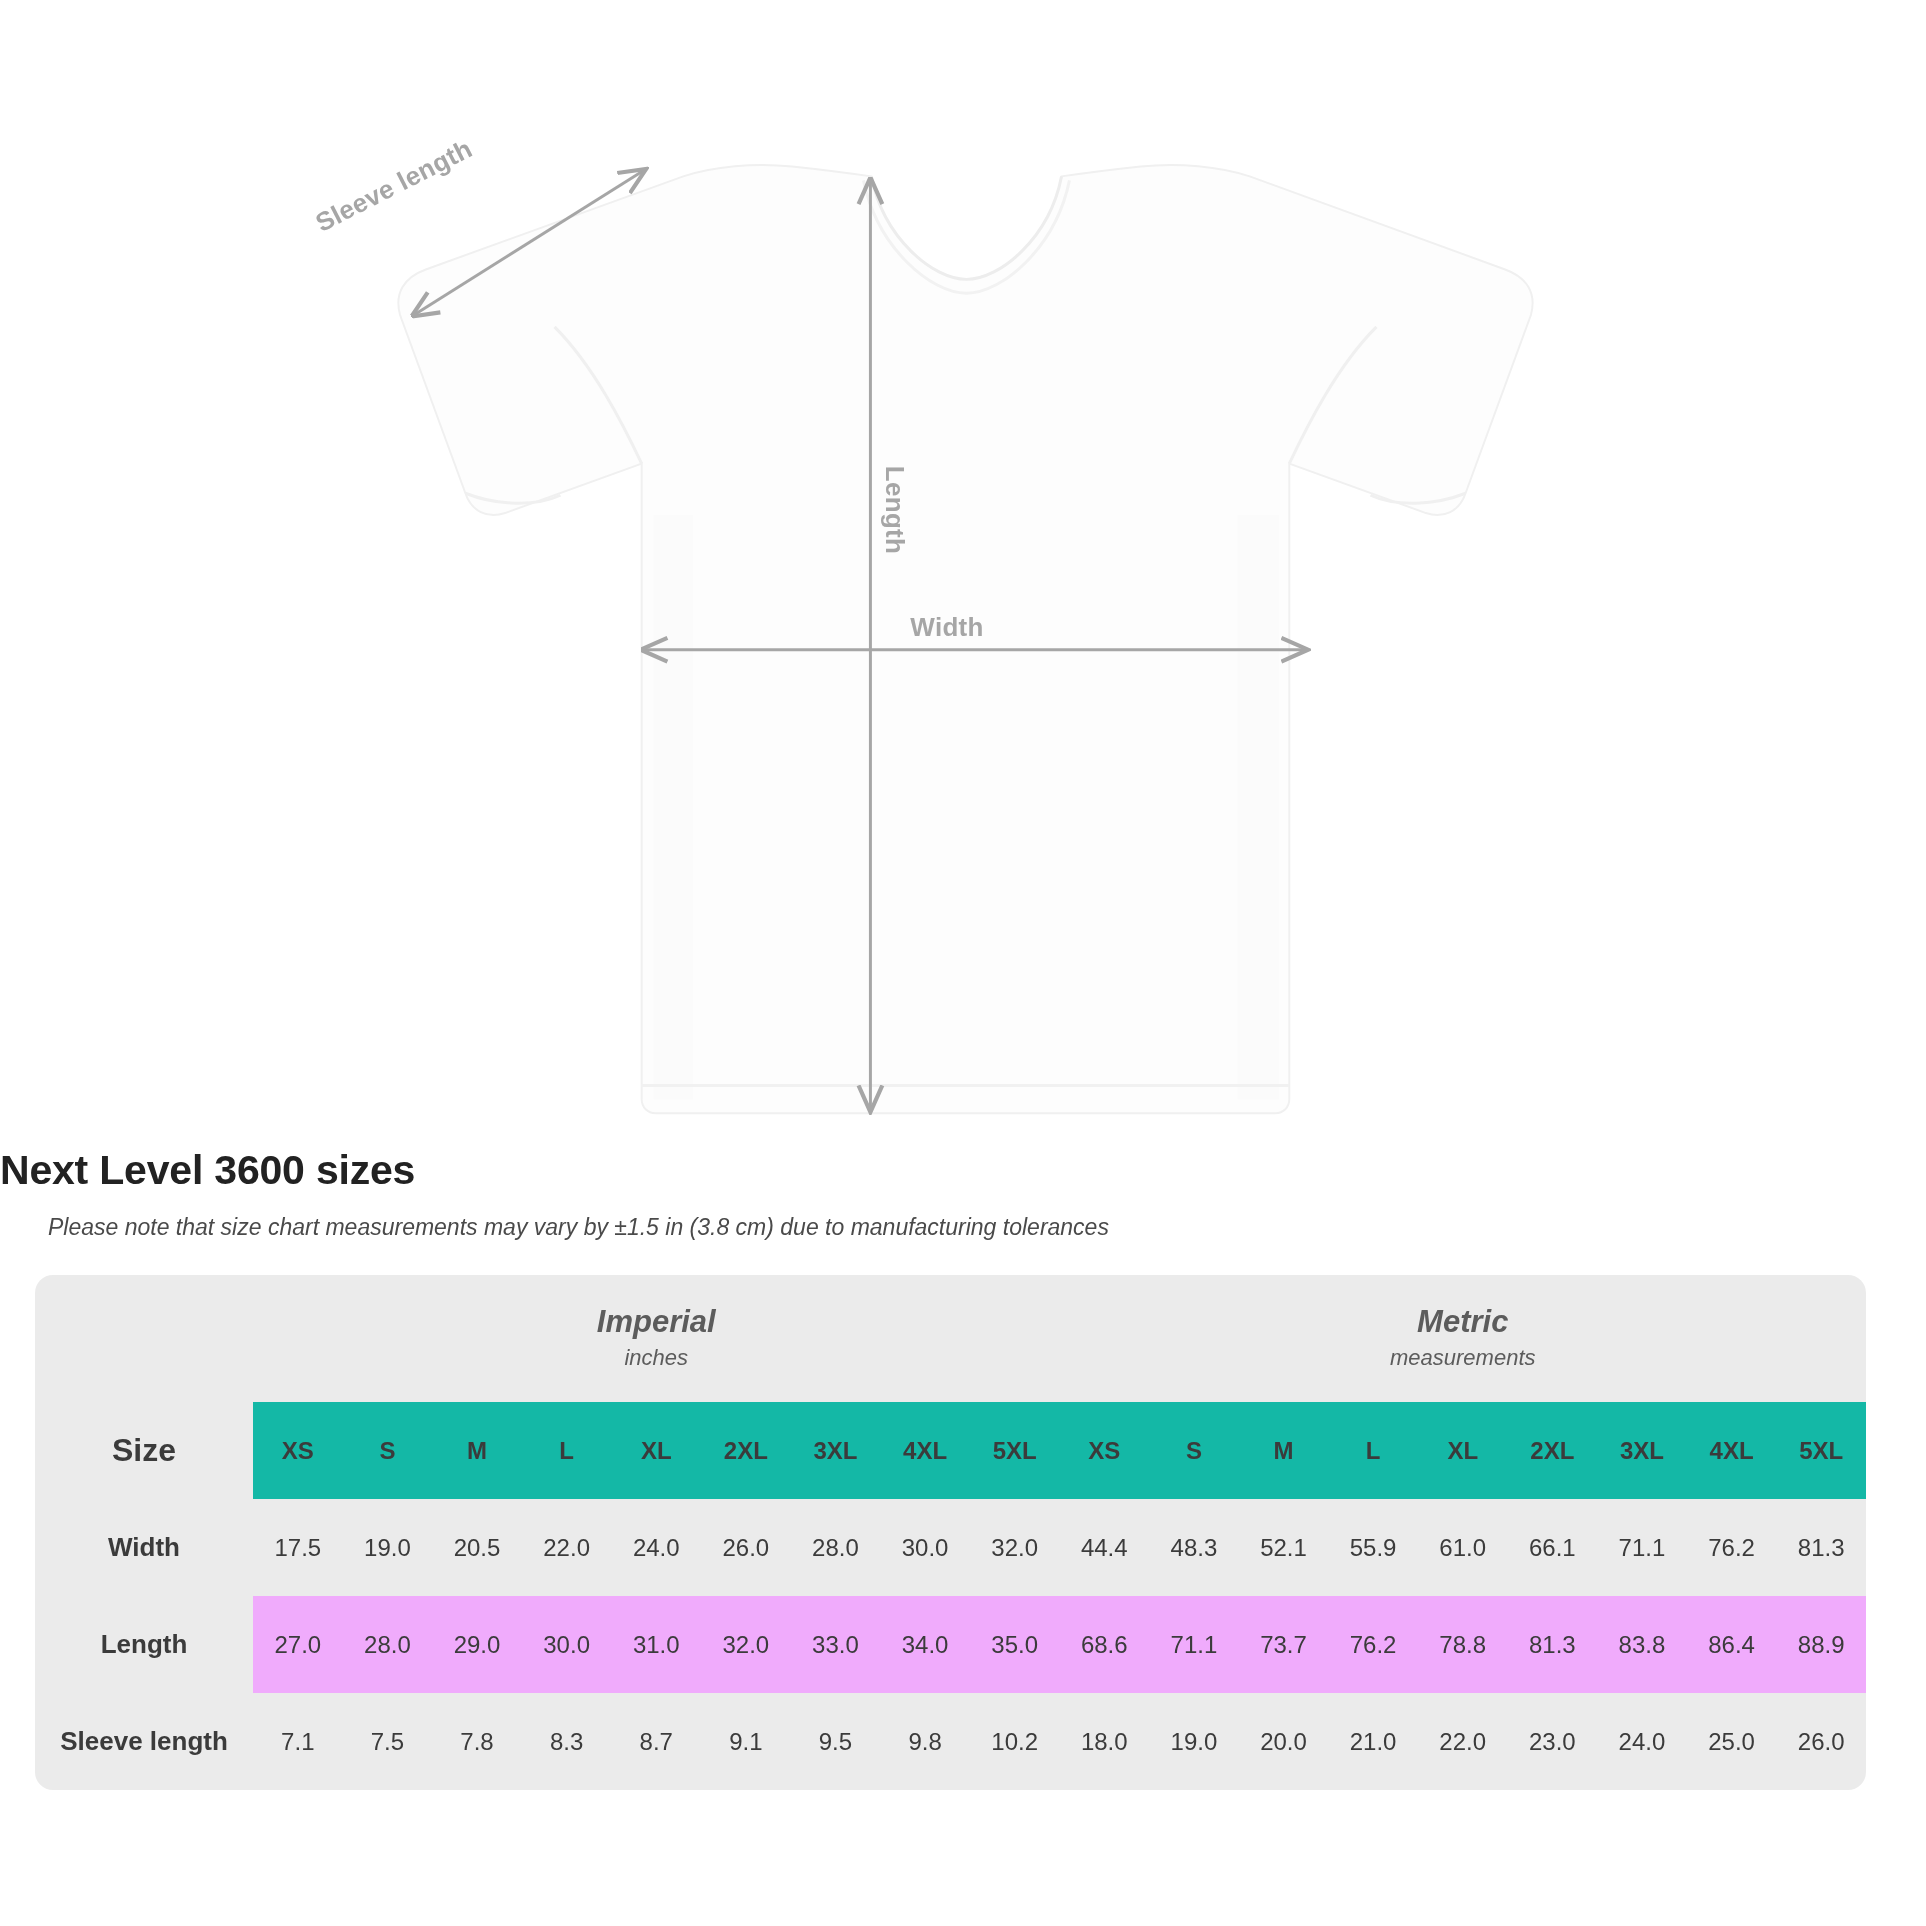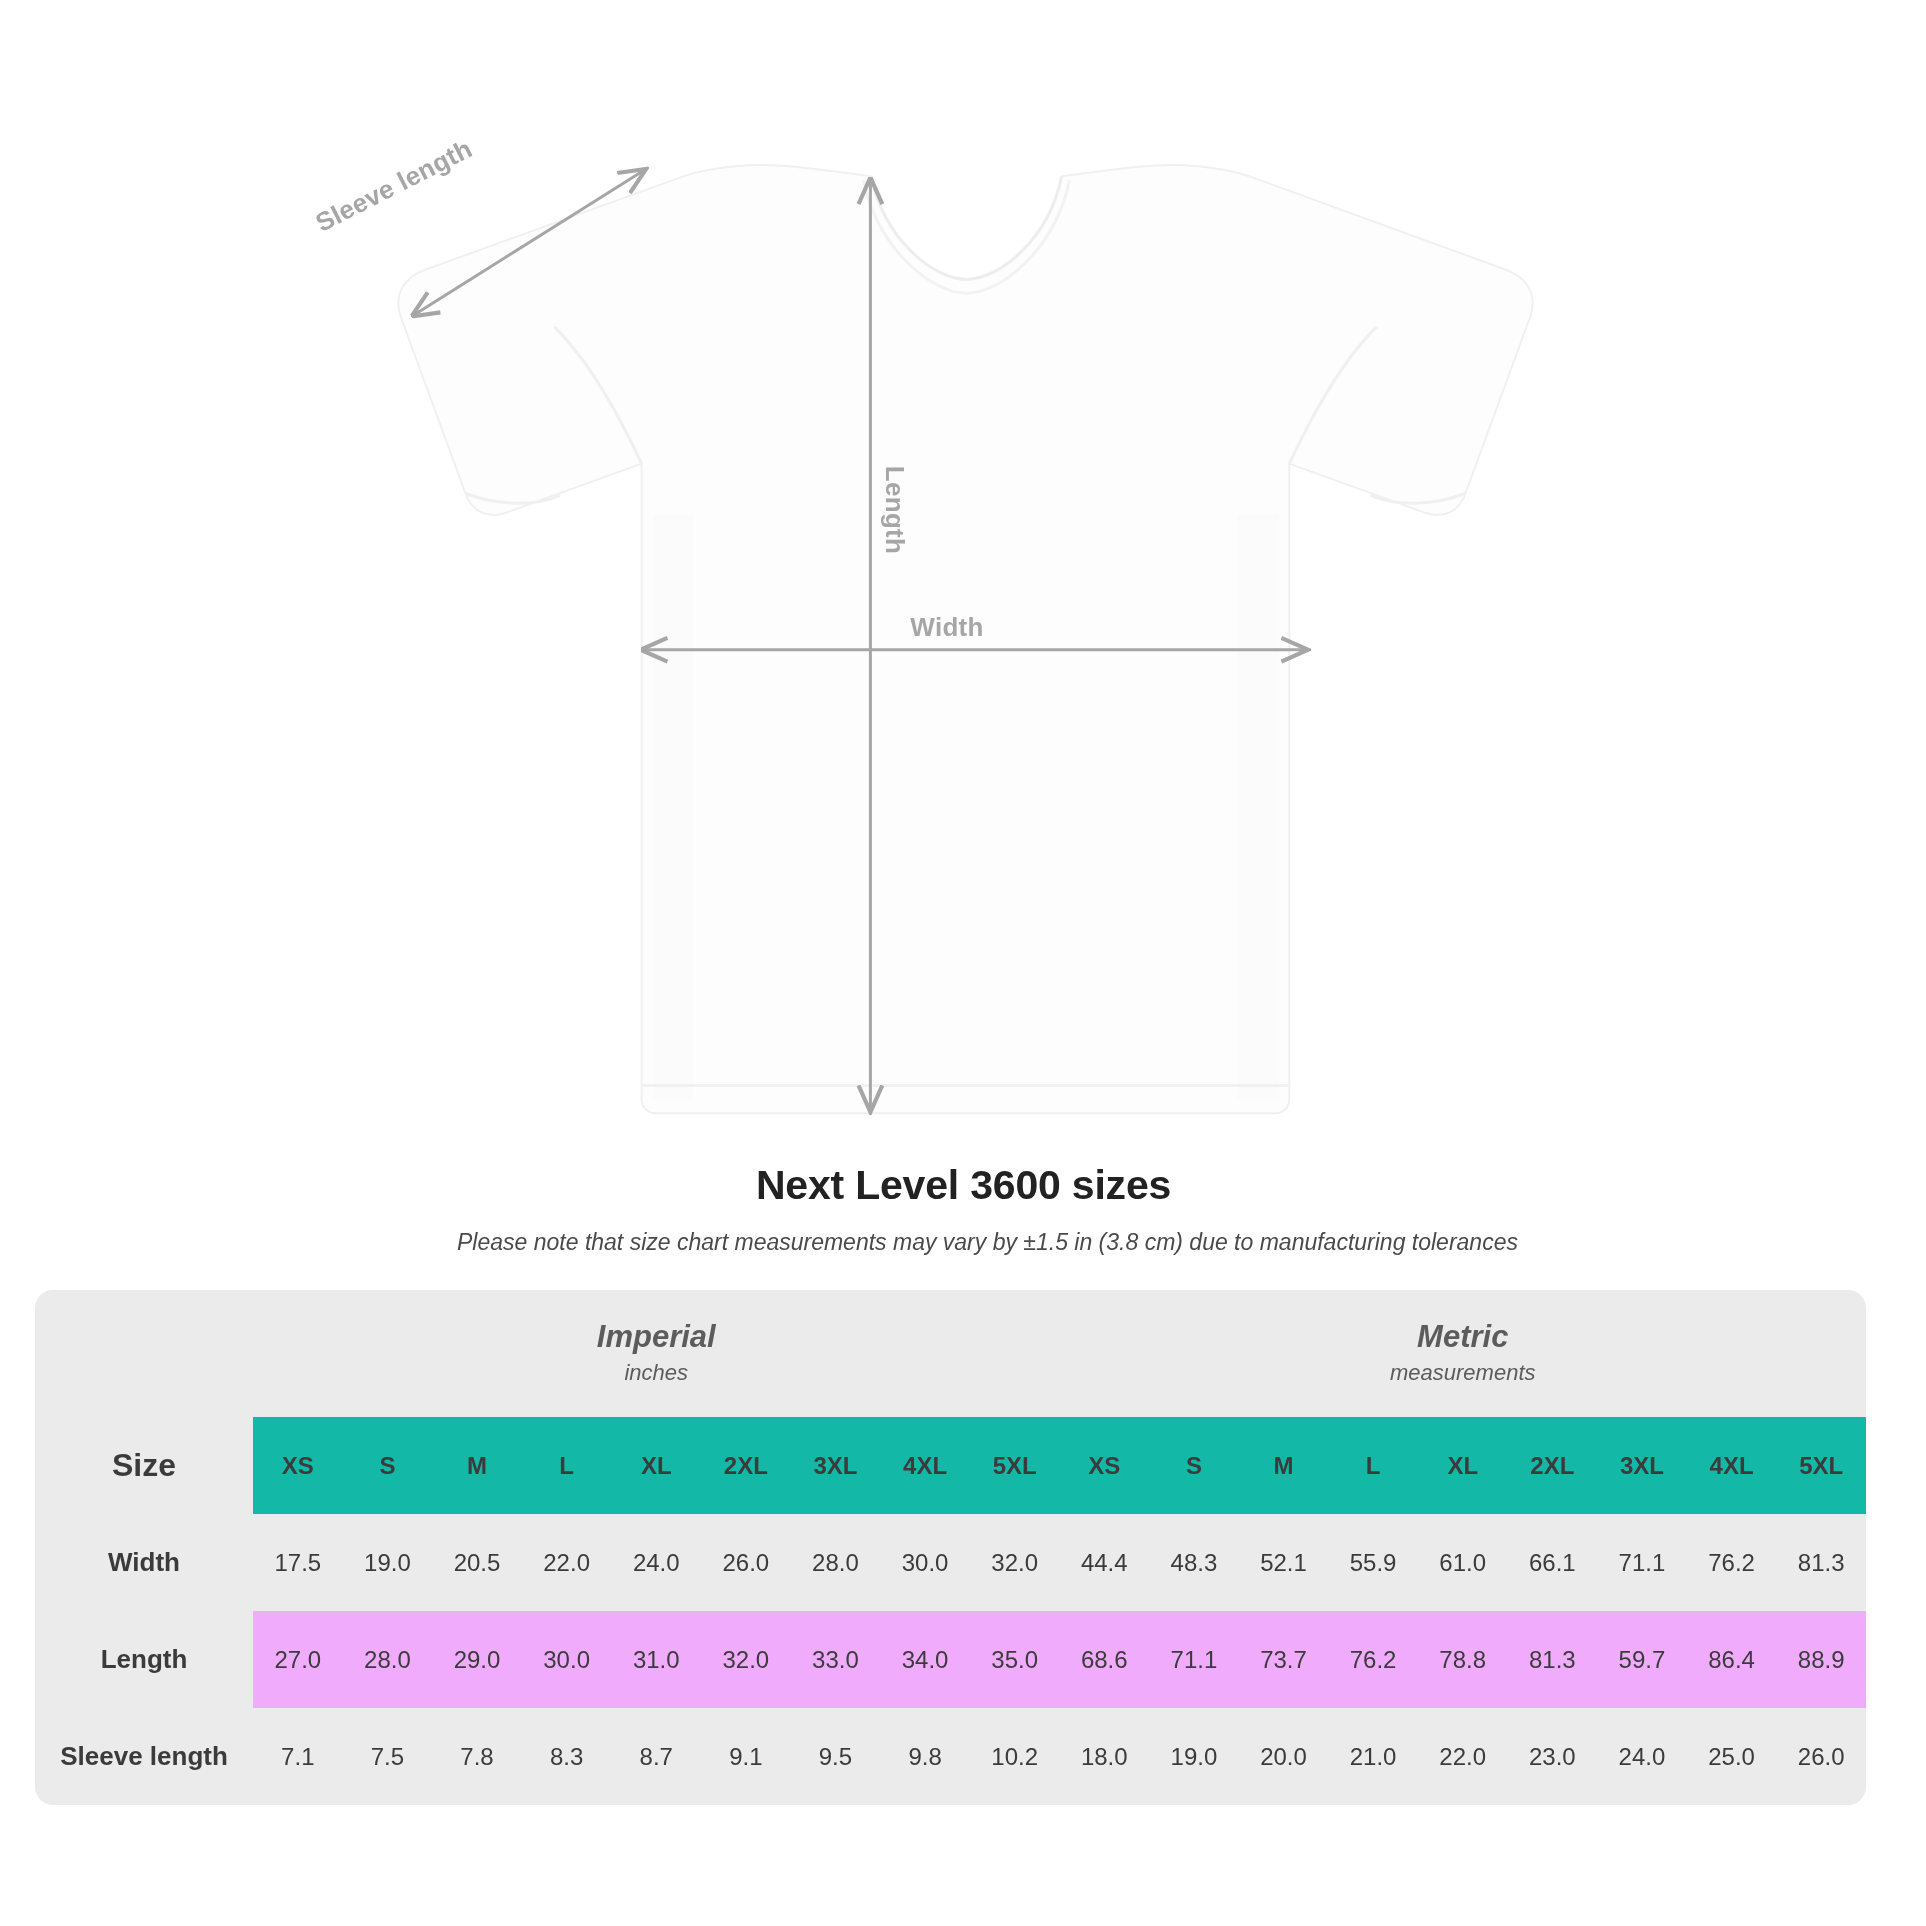--- a/index.html
+++ b/index.html
@@ -52,22 +52,22 @@
   }
   .meas-label.width {
     left: 947px;
     top: 627px;
     transform: translate(-50%, -50%);
     white-space: nowrap;
   }
 
   
   .title-block {
-    text-align: center;
-    margin-top: 23px;
+    text-align: left;
+    margin-top: 8px;
   }
   .chart-title {
     font-size: 41px;
     font-weight: bold;
     color: #222222;
     letter-spacing: -0.2px;
   }
   .chart-note {
     font-size: 23px;
     font-style: italic;
@@ -299,21 +299,21 @@
           <td>32.0</td>
           <td>33.0</td>
           <td>34.0</td>
           <td>35.0</td>
           <td>68.6</td>
           <td>71.1</td>
           <td>73.7</td>
           <td>76.2</td>
           <td>78.8</td>
           <td>81.3</td>
-          <td>59.7</td>
+          <td>83.8</td>
           <td>86.4</td>
           <td>88.9</td>
         </tr>
 
         <tr class="data-row alt">
           <td class="rowhead">Sleeve length</td>
           <td>7.1</td>
           <td>7.5</td>
           <td>7.8</td>
           <td>8.3</td>

